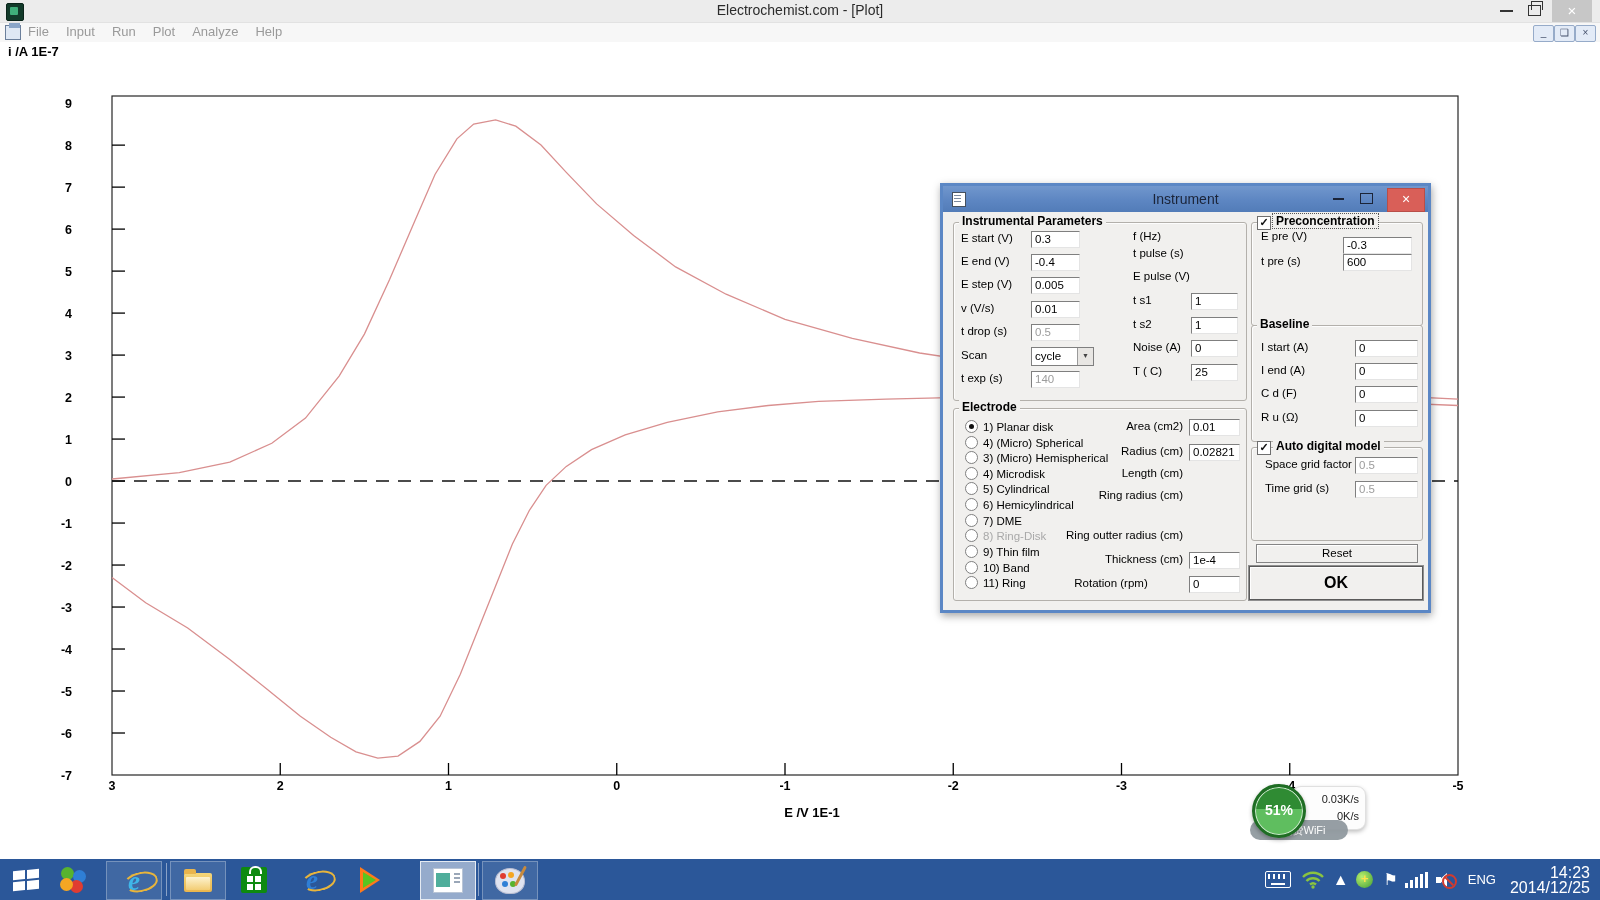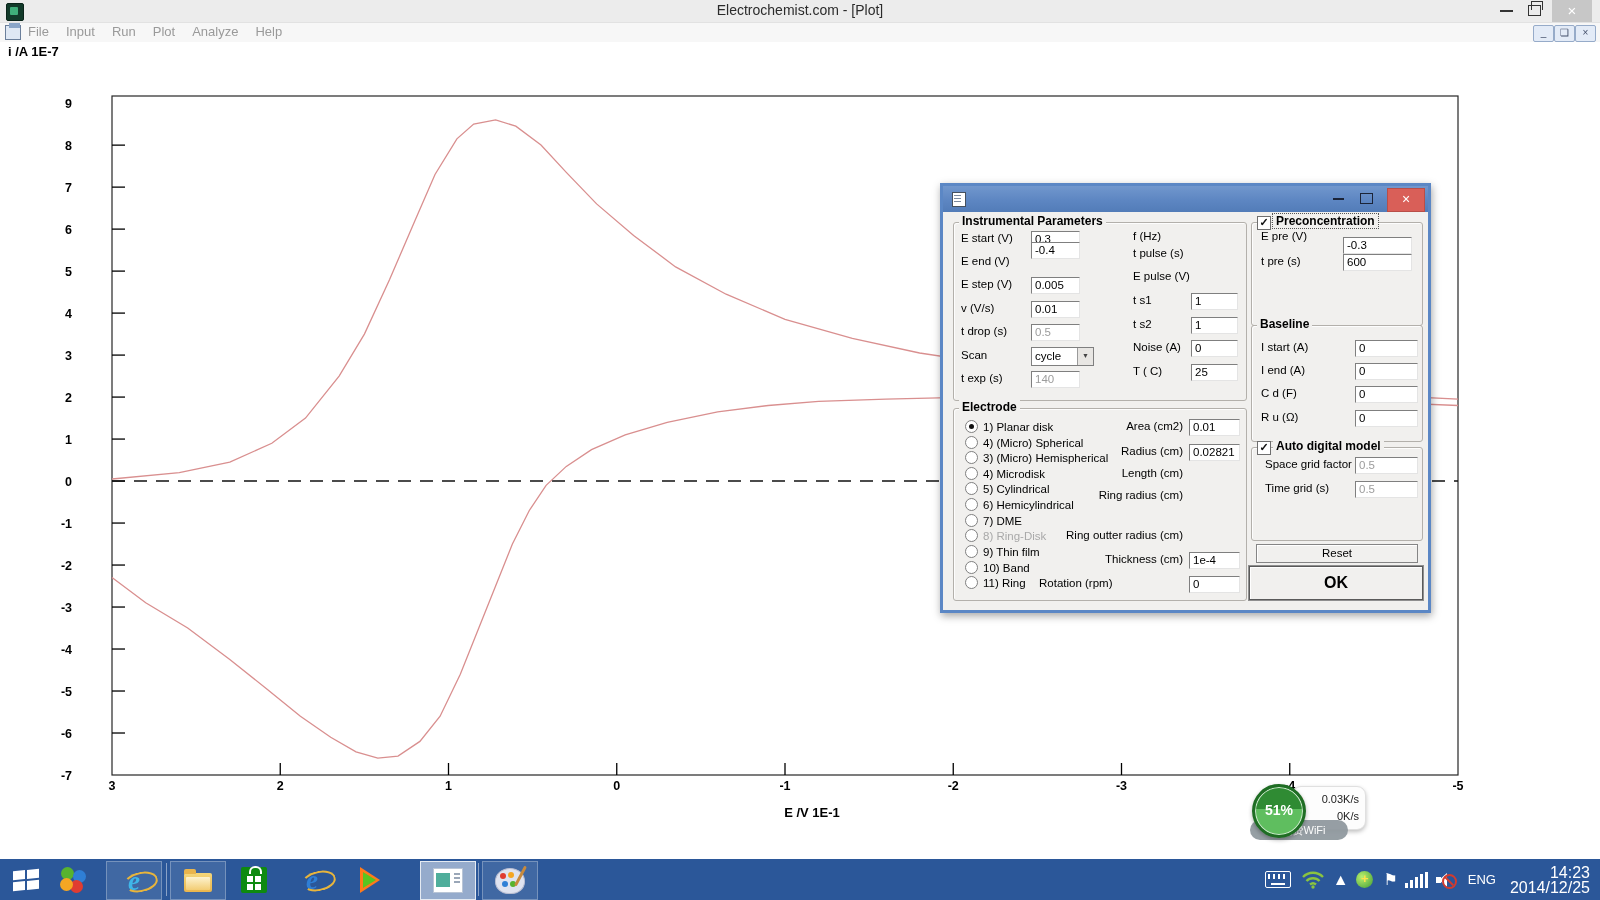--- a/index.html
+++ b/index.html
@@ -197,32 +197,33 @@
         <text x="1458" y="748" text-anchor="middle" font-family="&quot;Liberation Sans&quot;,sans-serif" font-size="12.5" font-weight="bold" fill="#000">-5</text>
         <line x1="112" y1="439.06060606060606" x2="1458" y2="439.06060606060606" stroke="#111" stroke-width="1.4" stroke-dasharray="13 9"></line>
         <polyline points="112.0,437.0 179.3,430.7 229.8,420.2 271.8,401.3 305.5,376.1 339.1,334.1 364.4,292.1 389.6,237.5 414.9,178.7 435.0,132.5 456.9,96.8 473.7,82.1 495.6,77.9 515.8,84.2 541.0,103.1 566.3,130.4 596.6,161.9 633.6,193.4 675.6,224.9 726.1,252.2 785.0,277.4 852.3,296.3 919.6,311.0 1003.7,323.6 1087.8,334.1 1188.8,342.5 1289.8,348.8 1373.9,353.0 1458.0,357.2" fill="none" stroke="#d98f8f" stroke-width="1.3"></polyline>
         <polyline points="1458.0,363.5 1357.0,359.3 1256.1,357.2 1155.2,355.1 1054.2,355.1 970.1,355.1 885.9,357.2 818.6,359.3 768.2,363.5 717.7,369.8 667.2,380.3 625.2,392.9 591.5,407.6 566.3,424.4 546.1,443.3 529.3,468.5 512.4,502.0 495.6,544.0 478.8,586.0 460.3,632.2 440.1,674.2 419.9,699.4 398.0,714.1 377.8,716.2 356.0,709.9 330.7,695.2 300.4,674.2 266.8,646.9 229.8,617.5 187.7,586.0 145.7,560.8 112.0,535.6" fill="none" stroke="#d98f8f" stroke-width="1.3"></polyline>
       </svg>
     <div class="axis-title" style="left:752px;top:763px;width:120px;text-align:center">E /V  1E-1</div>
 
     <div class="dialog">
       <div class="dlg-title">
         <div class="dlg-ico"></div>
+        <div class="cap">Instrument</div>
         <div class="dlg-min" style="right:84px"></div>
         <div class="dlg-rest" style="right:55px"></div>
         <div class="dlg-close">×</div>
       </div>
       <div id="dlg-body" style="position:absolute;inset:26px 0 0 0;">
           <div style="position: absolute; inset: -26px 0px 0px;">
             <div class="group" style="left: 10px; top: 36px; width: 292px; height: 177px;"></div>
             <div class="gtitle" style="left: 16px; top: 28px;">Instrumental Parameters</div>
             <div class="dlg-lbl" style="left: 18px; top: 46px;">E start (V)</div>
             <div class="tb" style="left: 88px; top: 45px; width: 44px;">0.3</div>
             <div class="dlg-lbl" style="left: 18px; top: 69px;">E end  (V)</div>
-            <div class="tb" style="left: 88px; top: 56px; width: 44px;">-0.4</div>
+            <div class="tb" style="left: 88px; top: 68px; width: 44px;">-0.4</div>
             <div class="dlg-lbl" style="left: 18px; top: 92px;">E step (V)</div>
             <div class="tb" style="left: 88px; top: 91px; width: 44px;">0.005</div>
             <div class="dlg-lbl" style="left: 18px; top: 116px;">v (V/s)</div>
             <div class="tb" style="left: 88px; top: 115px; width: 44px;">0.01</div>
             <div class="dlg-lbl" style="left: 18px; top: 139px;">t drop  (s)</div>
             <div class="tb dis" style="left: 88px; top: 138px; width: 44px;">0.5</div>
             <div class="dlg-lbl" style="left: 18px; top: 163px;">Scan</div>
             <div class="combo" style="left: 88px; top: 161px; width: 58px;"><span>cycle</span><div class="arr">▼</div></div>
             <div class="dlg-lbl" style="left: 18px; top: 186px;">t exp (s)</div>
             <div class="tb dis" style="left: 88px; top: 185px; width: 44px;">140</div>
@@ -285,21 +286,21 @@
             </div>
             <div class="dlg-lbl" style="left: 96px; top: 234px; width: 144px; text-align: right;">Area (cm2)</div>
             <div class="tb" style="left: 246px; top: 233px; width: 46px;">0.01</div>
             <div class="dlg-lbl" style="left: 96px; top: 259px; width: 144px; text-align: right;">Radius (cm)</div>
             <div class="tb" style="left: 246px; top: 258px; width: 46px;">0.02821</div>
             <div class="dlg-lbl" style="left: 96px; top: 281px; width: 144px; text-align: right;">Length (cm)</div>
             <div class="dlg-lbl" style="left: 96px; top: 303px; width: 144px; text-align: right;">Ring radius (cm)</div>
             <div class="dlg-lbl" style="left: 96px; top: 343px; width: 144px; text-align: right;">Ring outter radius (cm)</div>
             <div class="dlg-lbl" style="left: 96px; top: 367px; width: 144px; text-align: right;">Thickness (cm)</div>
             <div class="tb" style="left: 246px; top: 366px; width: 46px;">1e-4</div>
-            <div class="dlg-lbl" style="left: 96px; top: 391px; width: 144px; text-align: left;">Rotation (rpm)</div>
+            <div class="dlg-lbl" style="left: 96px; top: 391px; width: 144px; text-align: center;">Rotation (rpm)</div>
             <div class="tb" style="left: 246px; top: 390px; width: 46px;">0</div>
             <div class="group" style="left: 308px; top: 36px; width: 170px; height: 102px;"></div>
             <div class="cbx" style="left: 314px; top: 30px;">✓</div>
             <div class="cbx-cap focus" style="left: 330px; top: 28px;">Preconcentration</div>
             <div class="dlg-lbl" style="left: 318px; top: 44px;">E pre (V)</div>
             <div class="tb" style="left: 400px; top: 51px; width: 64px;">-0.3</div>
             <div class="dlg-lbl" style="left: 318px; top: 69px;">t pre (s)</div>
             <div class="tb" style="left: 400px; top: 68px; width: 64px;">600</div>
             <div class="group" style="left: 308px; top: 139px; width: 170px; height: 115px;"></div>
             <div class="gtitle" style="left: 314px; top: 131px;">Baseline</div>

